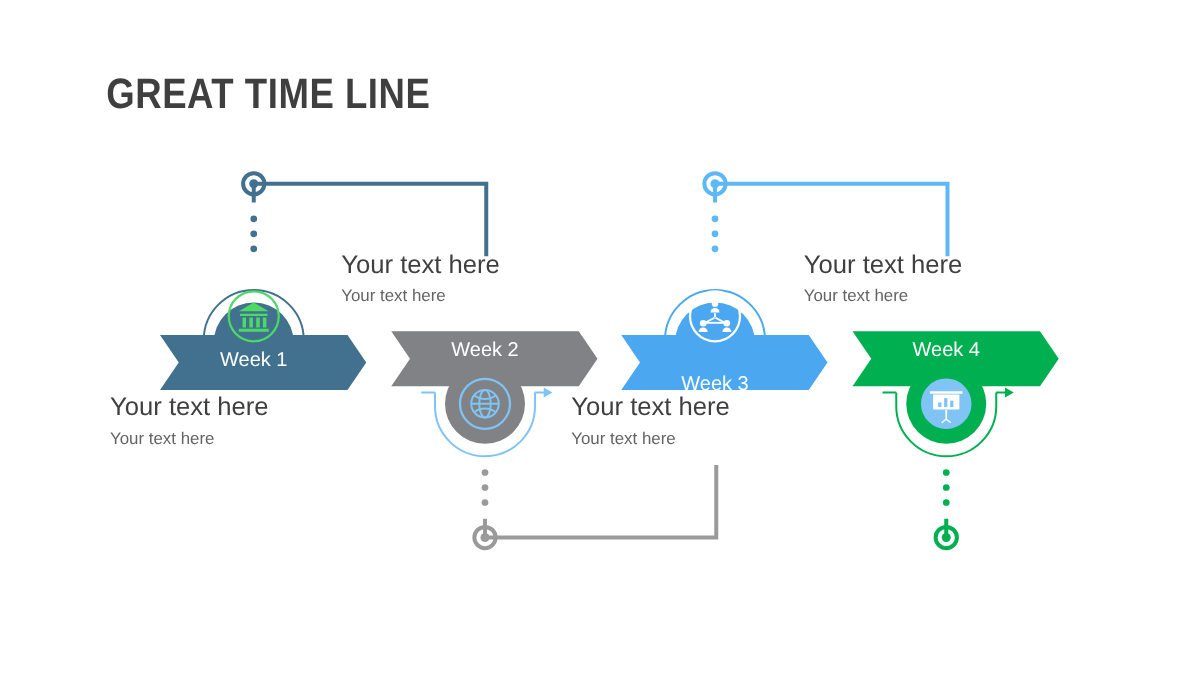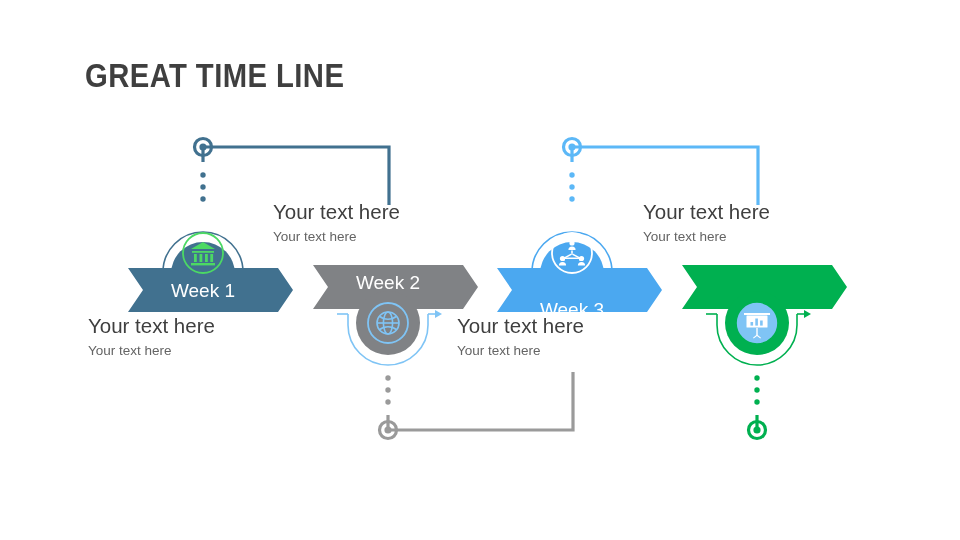--- a/index.html
+++ b/index.html
@@ -66,21 +66,21 @@
   #txt-w1 { left: 88px;  top: 314px; }
   #txt-w2 { left: 273px; top: 200px; }
   #txt-w3 { left: 457px; top: 314px; }
   #txt-w4 { left: 643px; top: 200px; }
 
   
   .week-label {
     position: absolute;
     width: 150px;
     text-align: center;
-    font-size: 19px;
+    font-size: 16px;
     color: #ffffff;
     white-space: nowrap;
   }
   #lbl-w1 { left: 128px; top: 280px; }
   #lbl-w2 { left: 313px; top: 272px; text-align: center; }
   #lbl-w3 { left: 497px; top: 280px; margin-top: 19px; }
   #lbl-w4 { left: 682px; top: 272px; }
 </style>
 </head>
 <body>
@@ -231,20 +231,21 @@
         <rect x="750.5" y="322" width="2.6" height="3.6"></rect>
         <rect x="755.3" y="318.5" width="2.6" height="7.1"></rect>
         <rect x="760.1" y="320.5" width="2.6" height="5.1"></rect>
       </g>
     </g>
   </svg>
 
   <div class="week-label" id="lbl-w1">Week 1</div>
   <div class="week-label" id="lbl-w2">Week 2</div>
   <div class="week-label" id="lbl-w3">Week 3</div>
+  <div class="week-label" id="lbl-w4">Week 4</div>
 
   <div class="txt-block" id="txt-w1">
     <div class="txt-main">Your text here</div>
     <div class="txt-sub">Your text here</div>
   </div>
 
   <div class="txt-block" id="txt-w2">
     <div class="txt-main">Your text here</div>
     <div class="txt-sub">Your text here</div>
   </div>

